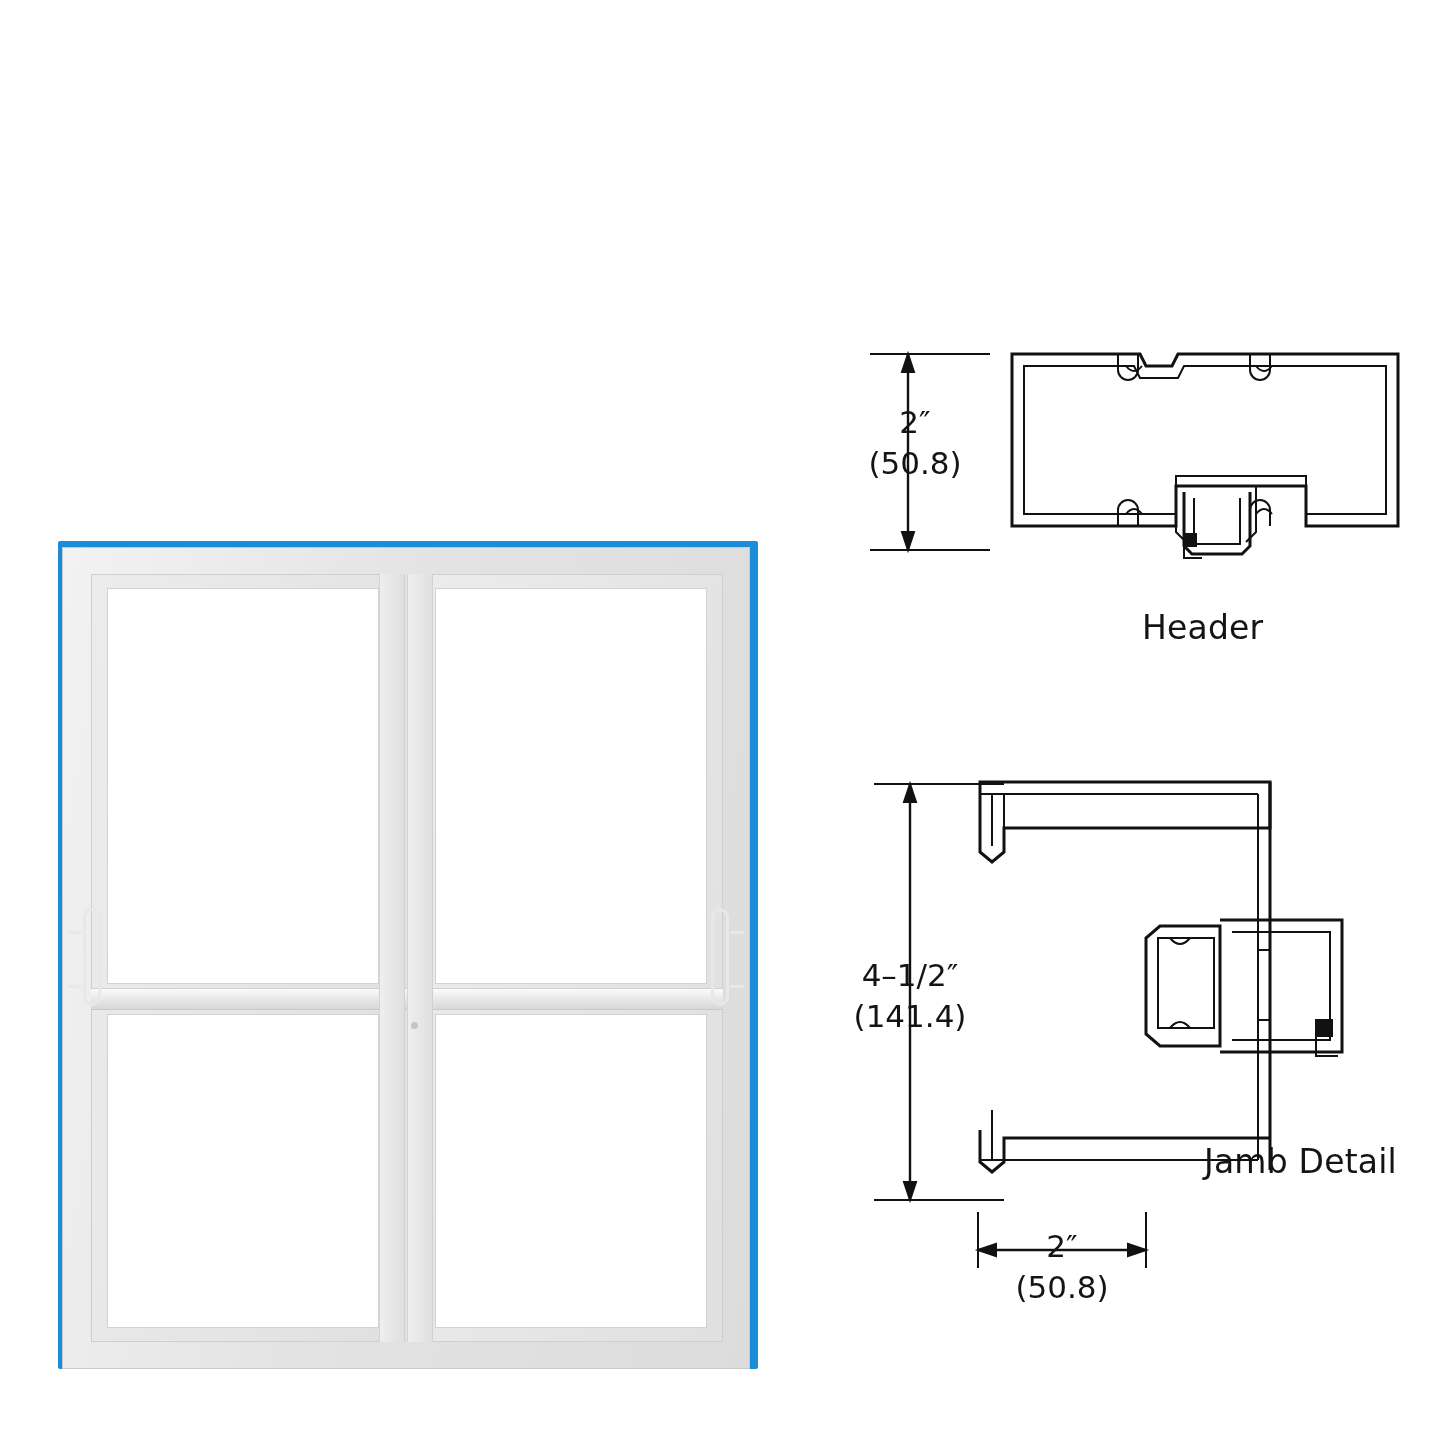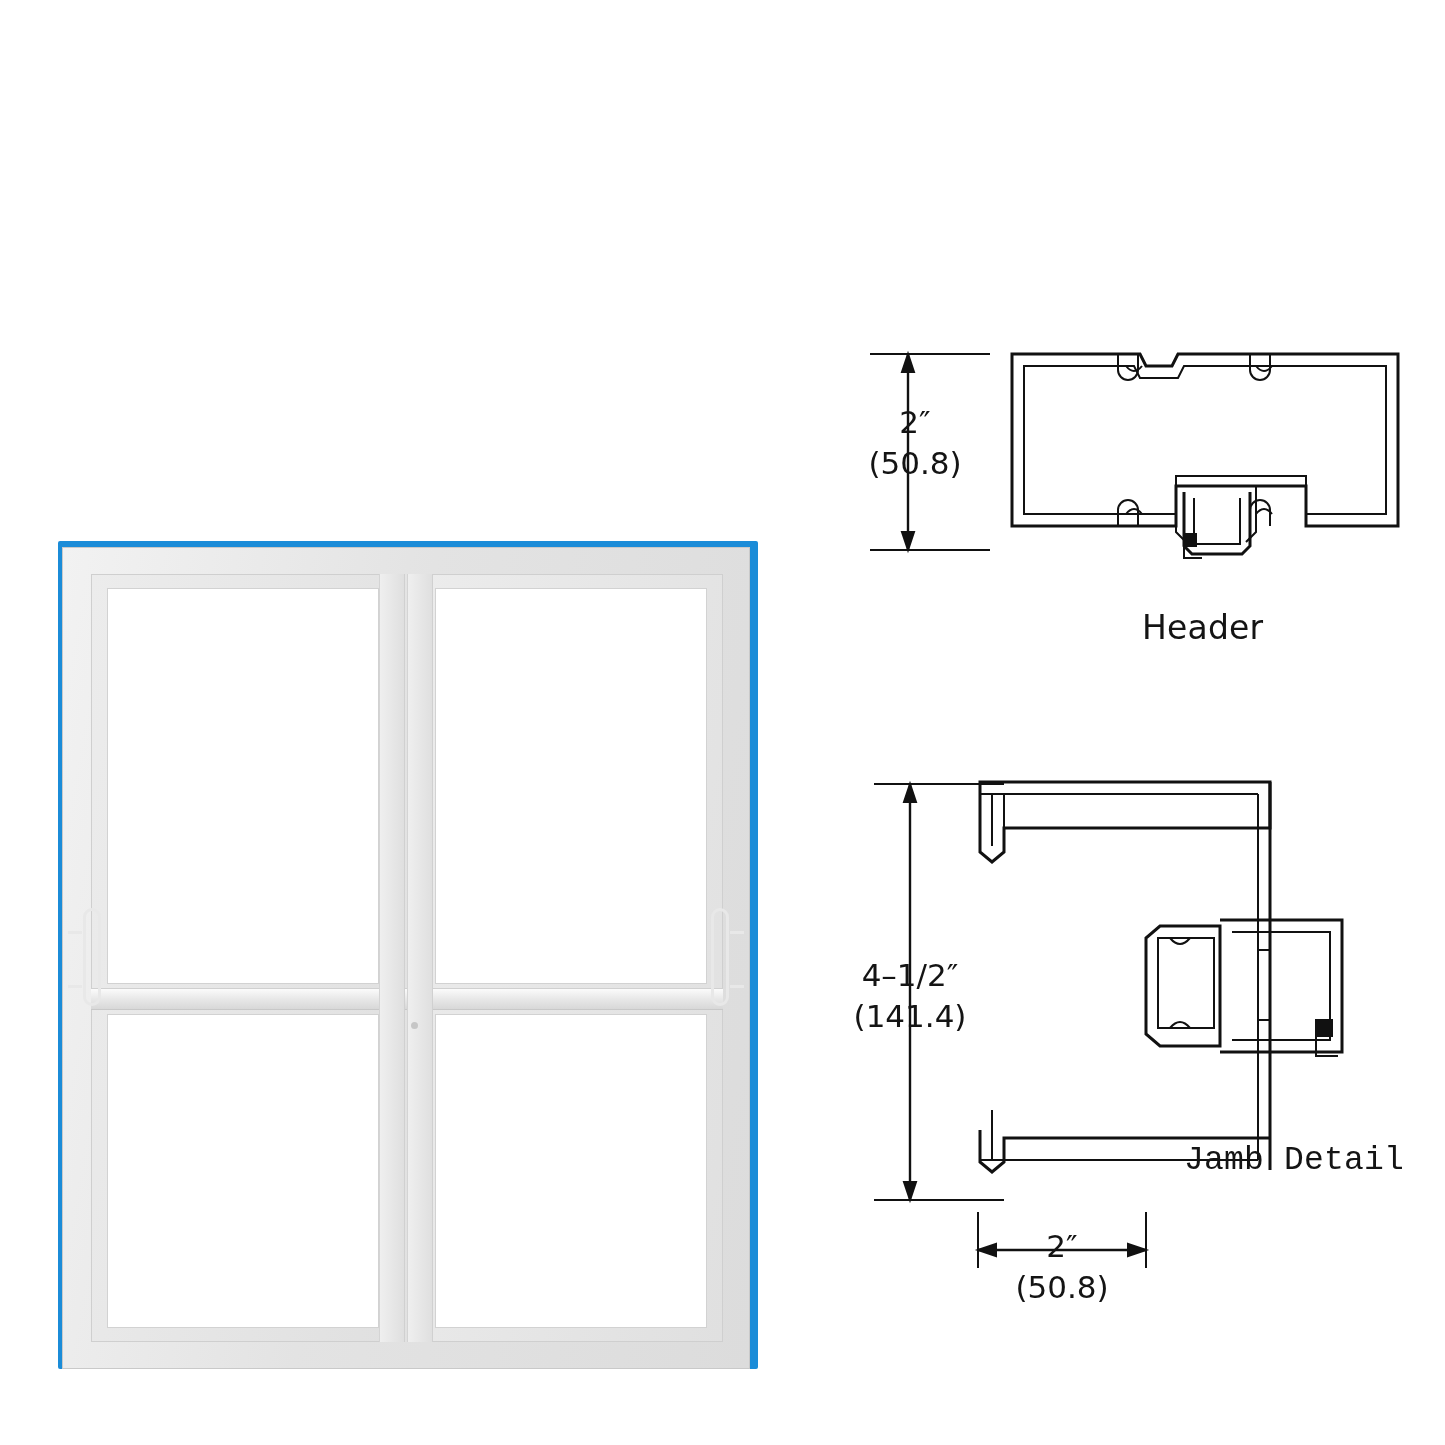--- a/index.html
+++ b/index.html
@@ -266,21 +266,21 @@
 
     <path class="ln-th" d="M200 168 q10 12 20 0"></path>
     <path class="ln-th" d="M200 258 q10 -12 20 0"></path>
 
     <rect class="fillblk" x="346" y="250" width="16" height="16"></rect>
     <path class="ln-th" d="M346 266 L346 286 L368 286"></path>
 
     <path class="ln-th" d="M288 180 L300 180 M288 250 L300 250"></path>
   </svg>
 
-  <div class="caption" style="left:344px; top:382px;font-family:Liberation Mono, monospace;">Jamb Detail</div>
+  <div class="caption" style="left:364px; top:382px;">Jamb Detail</div>
 
   <svg width="220" height="40" style="position:absolute; left:138px; top:470px;">
     <line class="dim" x1="0" y1="20" x2="168" y2="20"></line>
     <polygon class="fillblk" points="0,20 18,14 18,26"></polygon>
     <polygon class="fillblk" points="168,20 150,14 150,26"></polygon>
   </svg>
   <svg width="220" height="60" style="position:absolute; left:134px; top:452px;">
     <line class="ln-th" x1="4" y1="0" x2="4" y2="56"></line>
     <line class="ln-th" x1="172" y1="0" x2="172" y2="56"></line>
   </svg>

